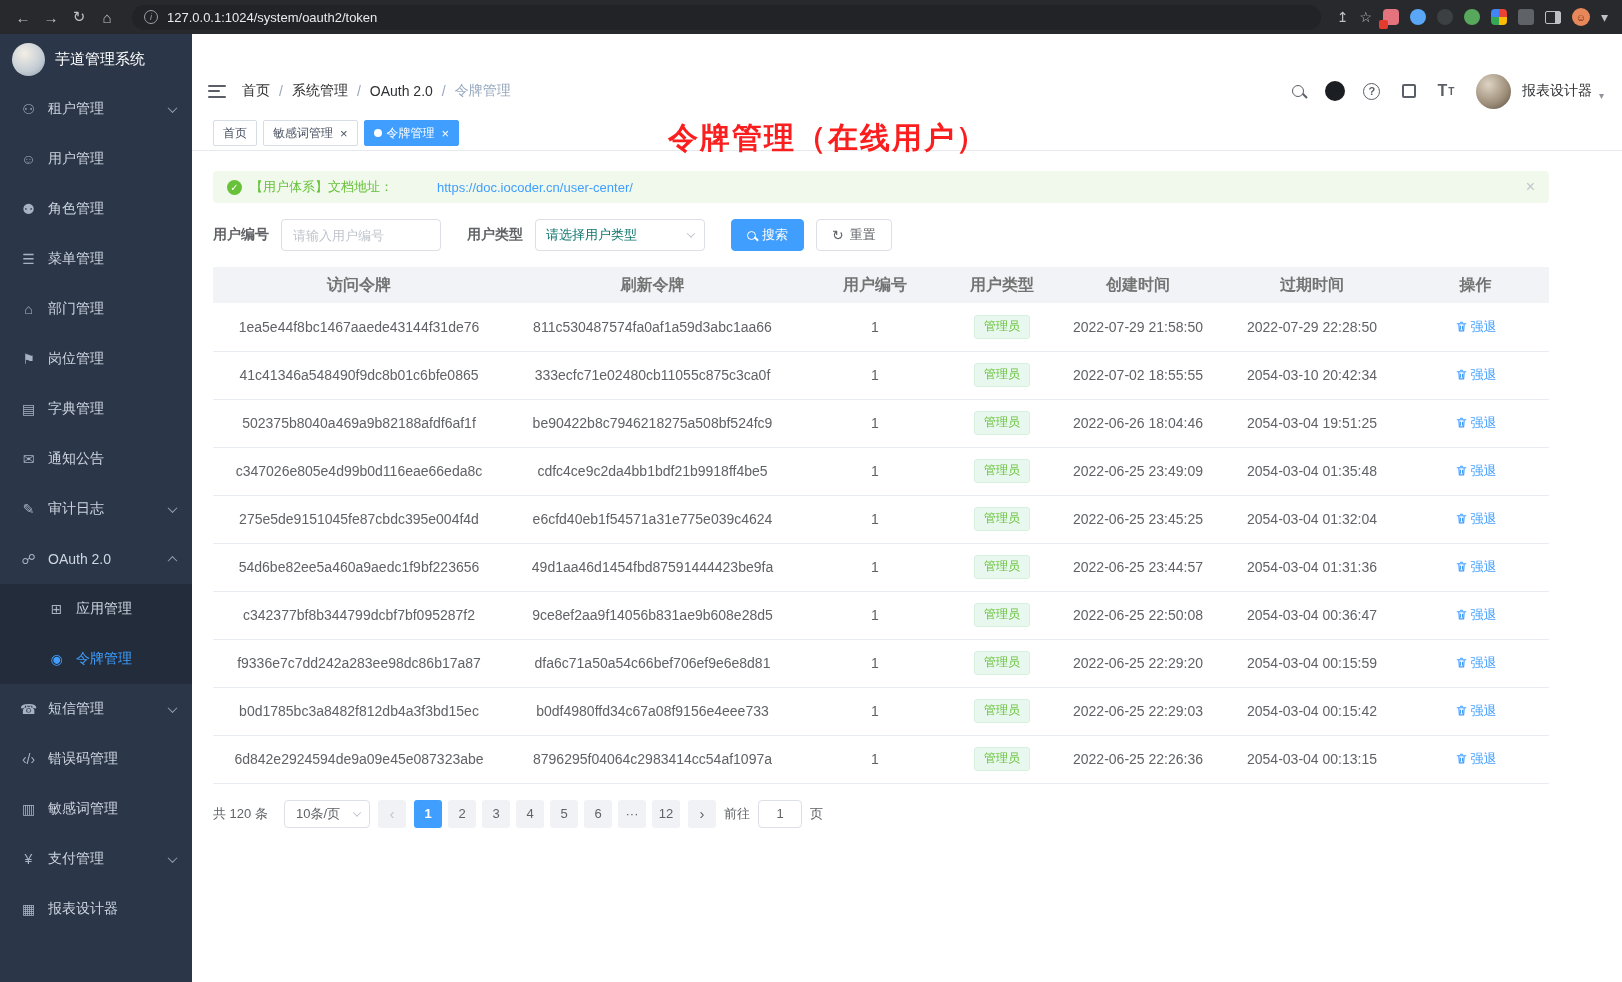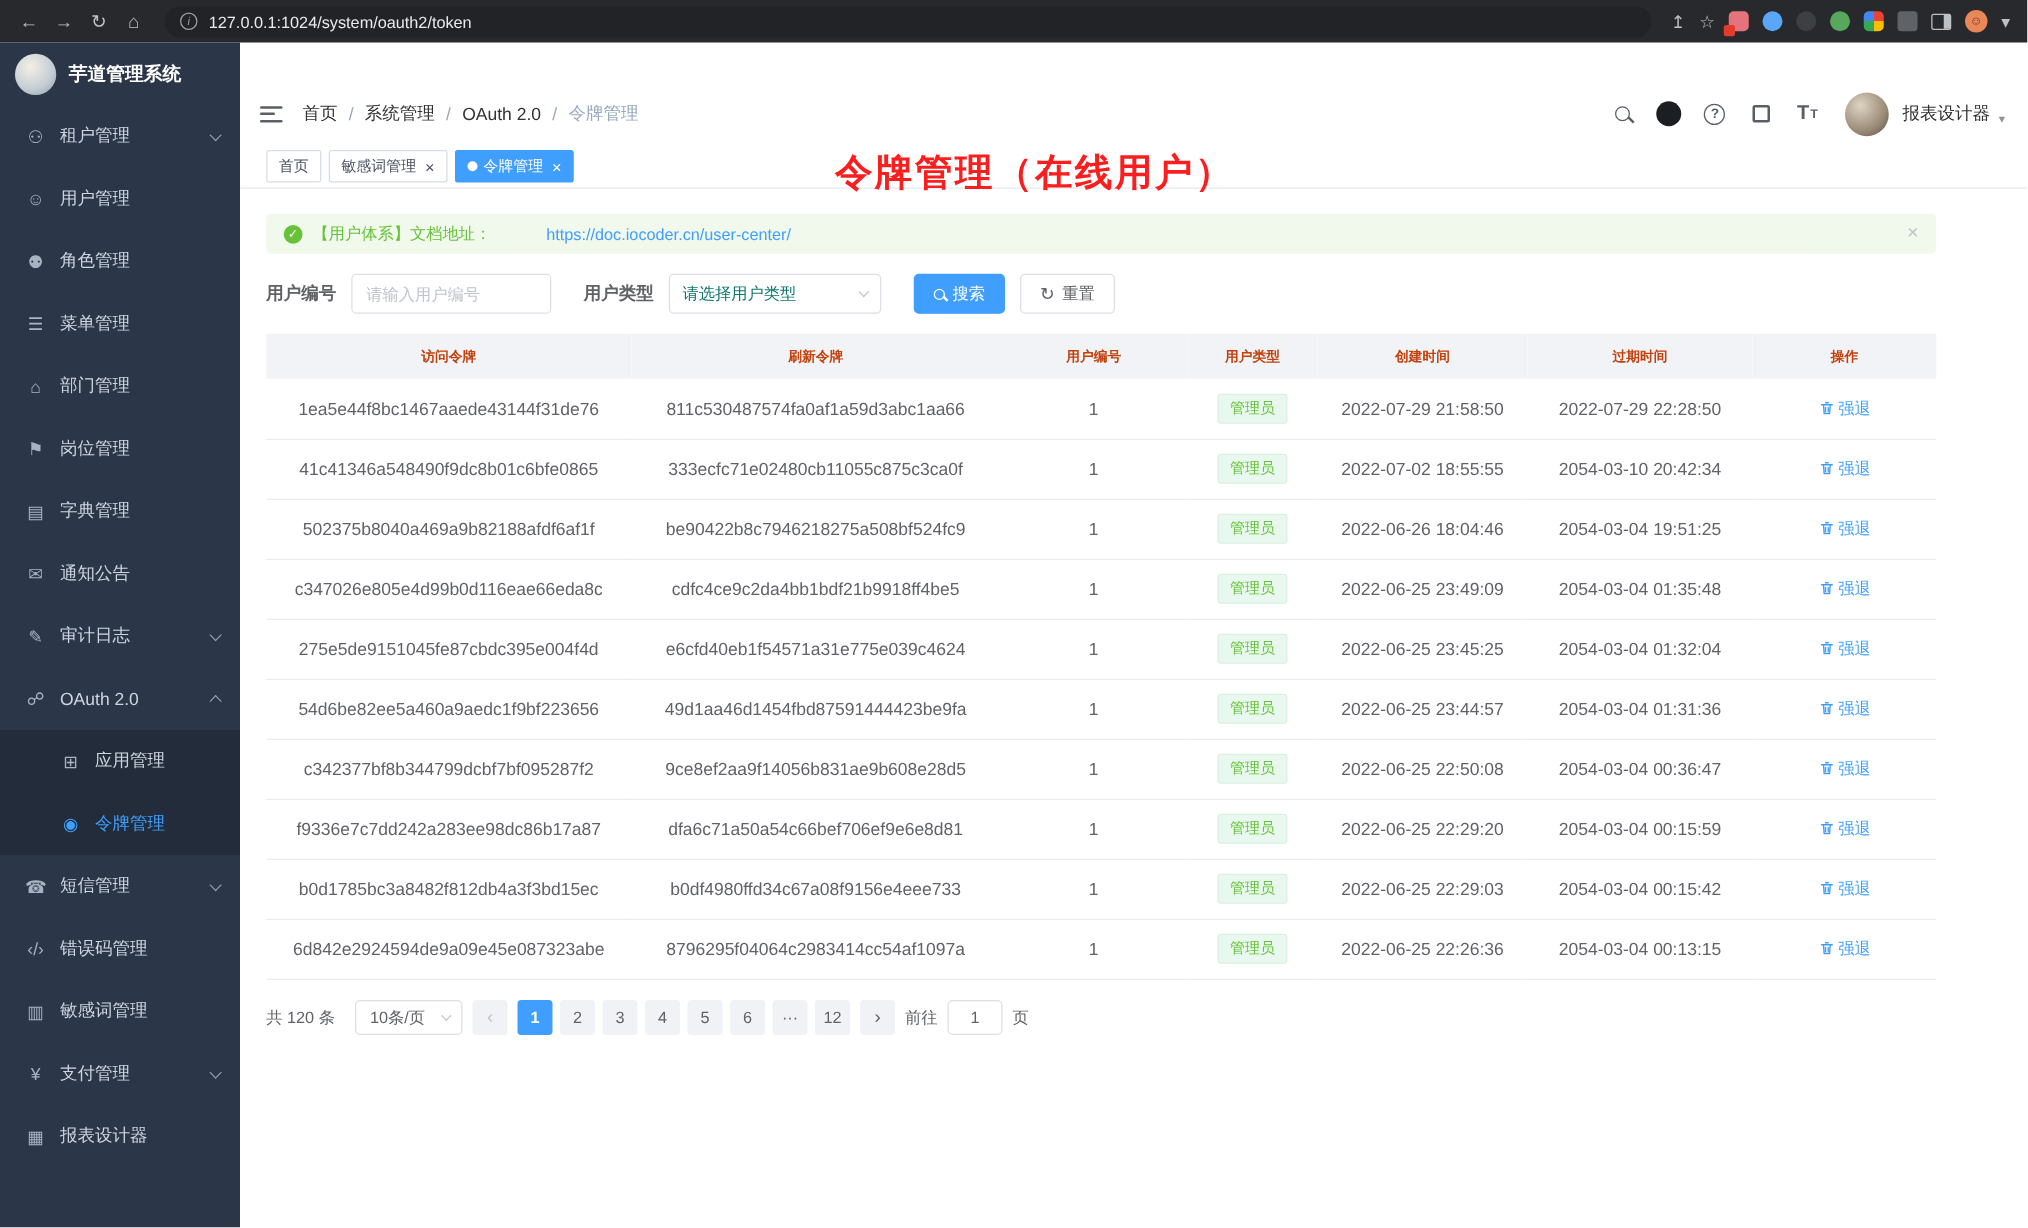--- a/index.html
+++ b/index.html
@@ -24,21 +24,21 @@
   .ext-pin { background:#5f6368; border-radius:3px; }
   .panel-ic { width:16px; height:13px; border:1.5px solid #bdc1c6; border-radius:2px; position:relative; cursor:pointer; }
   .panel-ic::after { content:""; position:absolute; top:0; right:0; bottom:0; width:5px; background:#bdc1c6; }
   .smiley { width:18px; height:18px; border-radius:50%; background:#e8875a; color:#7c3018; font-size:10px; display:flex; align-items:center; justify-content:center; cursor:pointer; }
 
   
   .app { display:flex; height:948px; }
   .sidebar { width:192px; flex:none; background:#2b3648; display:flex; flex-direction:column; overflow:hidden; }
   .logo { height:50px; display:flex; align-items:center; gap:10px; padding-left:12px; flex:none; }
   .logo-avatar { width:33px; height:33px; border-radius:50%; background:radial-gradient(circle at 38% 32%, #f4efe6, #c3ccd4 60%, #8e9aa6); flex:none; }
-  .logo-title { color:#fff; font-size:15px; font-weight:700; }
+  .logo-title { color:#fff; font-size:15px; font-weight:400; }
   .menu-item { height:50px; flex:none; display:flex; align-items:center; gap:11px; padding:0 16px 0 20px; color:#cdd5e0; font-size:14px; cursor:pointer; }
   .menu-item.sub { padding-left:48px; background:#222c3a; }
   .menu-item.active { color:#409eff; }
   .mi-icon { width:17px; text-align:center; font-size:14px; color:#a7b3c3; flex:none; }
   .menu-item.active .mi-icon { color:#409eff; }
   .mi-label { white-space:nowrap; }
   .chev { margin-left:auto; width:7px; height:7px; border-right:1.5px solid #94a0b1; border-bottom:1.5px solid #94a0b1; flex:none; }
   .chev.down { transform:rotate(45deg) translate(-1px,-1px); }
   .chev.up { transform:rotate(225deg) translate(-1px,-1px); }
 
@@ -89,21 +89,21 @@
   .select { width:170px; height:32px; border:1px solid #dcdfe6; border-radius:4px; background:#fff; display:flex; align-items:center; justify-content:space-between; padding:0 10px; margin-right:26px; cursor:pointer; }
   .select-placeholder { font-size:13px; color:#0f766e; }
   .select-caret { width:6px; height:6px; border-right:1.3px solid #c0c4cc; border-bottom:1.3px solid #c0c4cc; transform:rotate(45deg) translate(-1px,-1px); }
   .btn { height:32px; padding:0 15px; border-radius:4px; border:1px solid #dcdfe6; background:#fff; color:#606266; font-size:13px; display:inline-flex; align-items:center; gap:6px; cursor:pointer; font-family:inherit; }
   .btn.primary { background:#409eff; border-color:#409eff; color:#fff; margin-right:12px; }
   .btn-mag { width:9px; height:9px; border:1.5px solid #fff; border-radius:50%; position:relative; display:inline-block; }
   .btn-mag::after { content:""; position:absolute; width:5px; height:1.5px; background:#fff; transform:rotate(45deg); right:-4px; bottom:-1px; }
   .reset-ic { font-size:14px; line-height:1; }
 
   .data-table { width:100%; border-collapse:collapse; table-layout:fixed; margin-top:16px; }
-  .data-table th { height:36px; background:#f1f3f6; font-size:11px; font-weight:700; color:#c2410c; text-align:center; }
+  .data-table th { height:36px; background:#f1f3f6; font-size:16px; font-weight:700; color:#737373; text-align:center; }
   .data-table td { height:48px; font-size:14px; color:#606266; text-align:center; border-bottom:1px solid #e9ecf1; white-space:nowrap; overflow:hidden; }
   .tag-success { display:inline-block; padding:3px 9px; font-size:12px; color:#67c23a; background:#e9f8ef; border:1px solid #d8f0e0; border-radius:3px; line-height:1.3; }
   .op-link { color:#409eff; font-size:13px; display:inline-flex; align-items:center; gap:3px; text-decoration:none; cursor:pointer; }
   .trash-icon { flex:none; }
 
   .pagination { display:flex; align-items:center; justify-content:flex-start; gap:8px; margin-top:16px; font-size:13px; color:#606266; }
   .pg-total { margin-right:8px; }
   .pg-size { height:28px; border:1px solid #dcdfe6; border-radius:4px; background:#fff; display:flex; align-items:center; gap:14px; padding:0 9px 0 11px; cursor:pointer; }
   .pg-pages { display:flex; gap:6px; }
   .pg-btn { min-width:28px; height:28px; border:none; border-radius:3px; background:#f0f2f5; color:#606266; font-size:13px; display:inline-flex; align-items:center; justify-content:center; cursor:pointer; font-family:inherit; }

